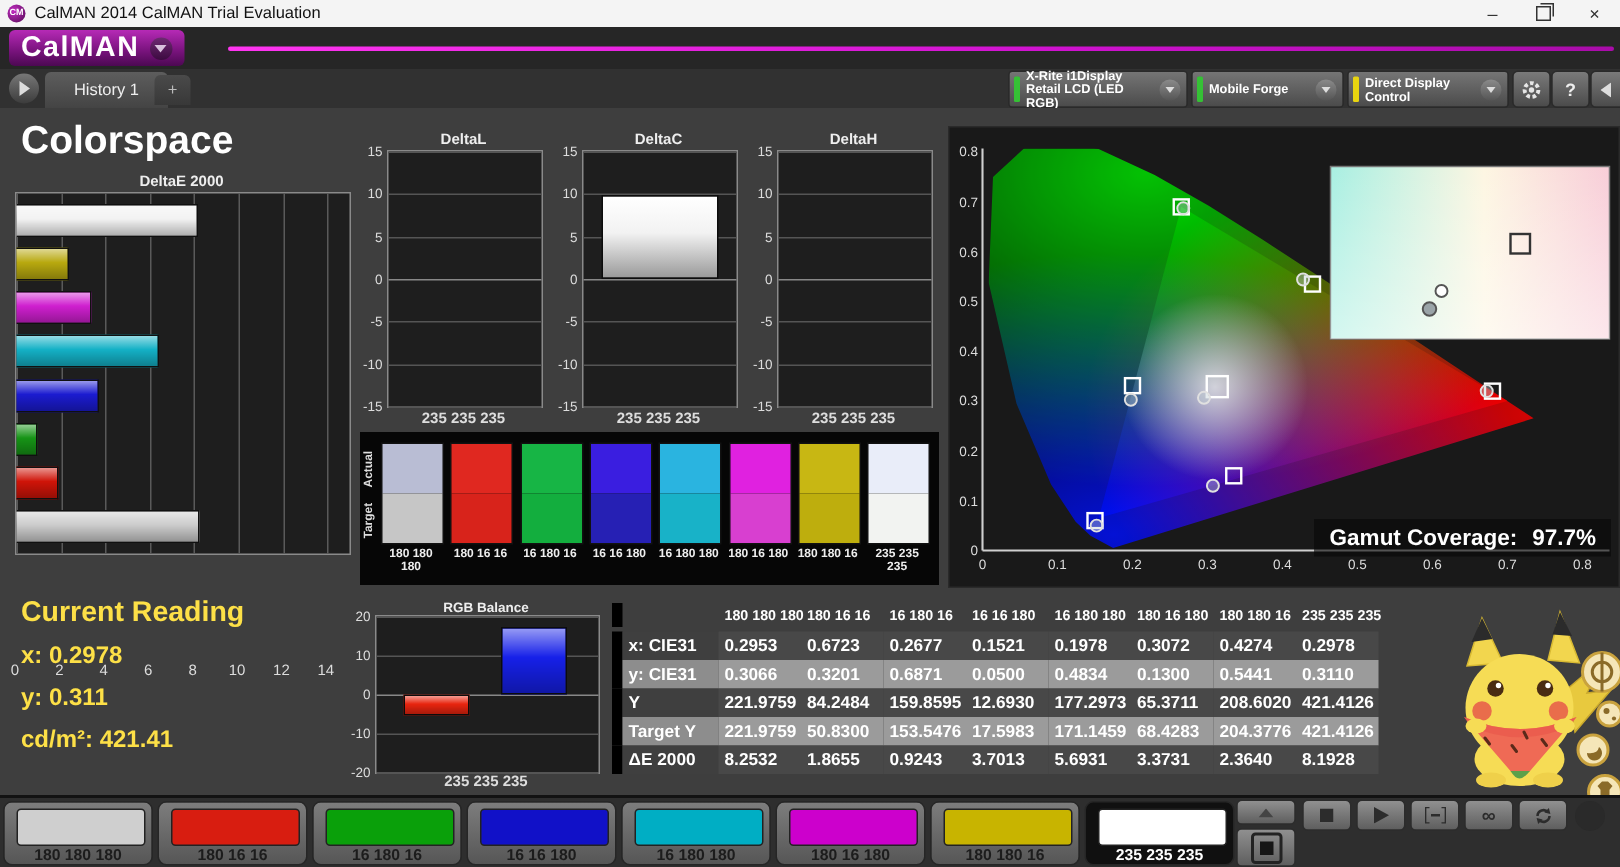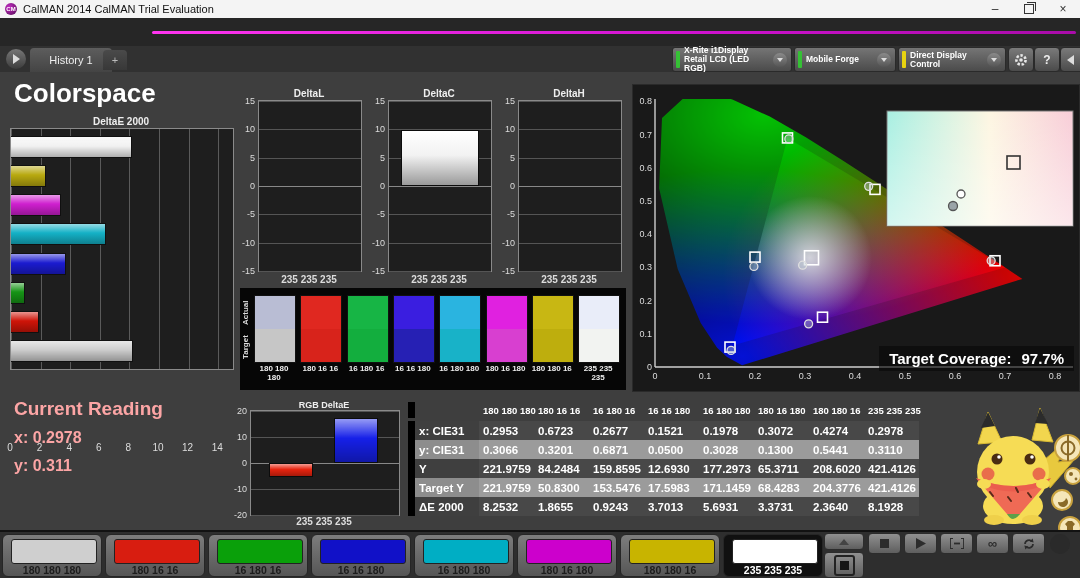--- a/index.html
+++ b/index.html
@@ -65,21 +65,21 @@
   .rot-lbl{position:absolute;left:1px;width:12px;color:#ddd;font-size:8px;writing-mode:vertical-rl;transform:rotate(180deg);text-align:center;font-weight:bold;}
   .swatch-pair{position:absolute;top:7px;width:40px;height:66px;border:1px solid #111;}
   .swatch-pair .half{position:absolute;left:0;width:100%;height:50%;}
   .swatch-lbl{position:absolute;top:76px;width:44px;text-align:center;color:#eee;font-size:8px;line-height:9px;font-weight:bold;}
   
   .cie{position:absolute;left:632px;top:12px;width:446px;height:306px;background:#191919;border:1px solid #2a2a2a;}
   .cie-title{position:absolute;top:1px;width:100%;text-align:center;color:#ddd;font-size:10px;font-weight:bold;}
   .gamut-label{position:absolute;right:5px;bottom:20px;background:rgba(8,8,8,0.62);color:#fff;font-size:15px;font-weight:bold;
     padding:4px 10px;display:flex;gap:10px;}
   
-  .cur-read{position:absolute;left:14px;top:326px;color:#fca5a5;}
+  .cur-read{position:absolute;left:14px;top:326px;color:#fde047;}
   .cur-head{font-size:19px;font-weight:bold;margin-bottom:9px;}
   .cur-line{font-size:16px;font-weight:bold;margin-bottom:10px;}
   
   .rgb-bar{position:absolute;border:1px solid #0c0c0c;box-sizing:border-box;}
   
   .mtable{position:absolute;left:408px;top:330px;display:grid;grid-template-columns:7px 64px repeat(8,55px);
     grid-auto-rows:19px;font-size:11.5px;color:#fff;align-items:stretch;}
   .mt-cell,.mt-label,.mt-head{display:flex;align-items:center;padding-left:4px;font-weight:bold;white-space:nowrap;}
   .mt-head{font-size:9.5px;height:16px;}
   .mt-notch{background:#000;}
@@ -110,20 +110,24 @@
     <div class="win-btns">
       <div class="win-btn">–</div>
       <div class="win-btn">
           <span class="restore-glyph"></span>
         </div>
       <div class="win-btn">×</div>
     </div>
   </div>
 
   <div class="header">
+    <div class="logo">
+      <span class="logo-text">CalMAN</span>
+      <span class="logo-dd"></span>
+    </div>
     <div class="accent-line"></div>
   </div>
 
   <div class="tabrow">
     <div class="nav-circle"></div>
     <div class="tab">History 1</div>
     <div class="tab-add">+</div>
 
     <div class="dd" style="left: 672px; width: 118px; --stripe: #35c135;">
       <span class="stripe"></span>
@@ -418,32 +422,33 @@
           <span class="ytick" style="right: 426px; left: 2px; text-align: right; width: 17px; top: 248.8px;">0.1</span>
           <span class="ytick" style="right: 426px; left: 2px; text-align: right; width: 17px; top: 215.6px;">0.2</span>
           <span class="ytick" style="right: 426px; left: 2px; text-align: right; width: 17px; top: 182.4px;">0.3</span>
           <span class="ytick" style="right: 426px; left: 2px; text-align: right; width: 17px; top: 149.2px;">0.4</span>
           <span class="ytick" style="right: 426px; left: 2px; text-align: right; width: 17px; top: 116px;">0.5</span>
           <span class="ytick" style="right: 426px; left: 2px; text-align: right; width: 17px; top: 82.8px;">0.6</span>
           <span class="ytick" style="right: 426px; left: 2px; text-align: right; width: 17px; top: 49.6px;">0.7</span>
           <span class="ytick" style="right: 426px; left: 2px; text-align: right; width: 17px; top: 16.4px;">0.8</span>
         </div>
       <div class="gamut-label">
-        <span>Target Coverage:</span>
+        <span>Gamut Coverage:</span>
         <span>97.7%</span>
       </div>
     </div>
 
     <div class="cur-read">
       <div class="cur-head">Current Reading</div>
       <div class="cur-line">x: 0.2978</div>
       <div class="cur-line">y: 0.311</div>
-    </div>
-
-    <div class="chart-title" style="left:250px;top:328px;width:148px;font-size:9px;">RGB DeltaE</div>
+      <div class="cur-line">cd/m²: 421.41</div>
+    </div>
+
+    <div class="chart-title" style="left:250px;top:328px;width:148px;font-size:9px;">RGB Balance</div>
     <div class="plot" style="left:250px;top:338px;width:148px;height:104px;">
       <div class="rgb-grid" style="position:absolute;inset:0;">
           <div class="hline" style="top: 0%;"></div>
           <div class="hline" style="top: 25%;"></div>
           <div class="hline zero" style="top: 50%;"></div>
           <div class="hline" style="top: 75%;"></div>
           <div class="hline" style="top: 100%;"></div>
         </div>
       <div class="lch-yticks" id="rgb-yticks" style="left:-22px;">
           <span class="ytick" style="top: 0%;">20</span>
@@ -479,21 +484,21 @@
       <div class="mt-cell mt-dark">0.3072</div>
       <div class="mt-cell mt-dark">0.4274</div>
       <div class="mt-cell mt-dark">0.2978</div>
 
       <div class="mt-notch"></div>
         <div class="mt-label mt-light">y: CIE31</div>
       <div class="mt-cell mt-light">0.3066</div>
       <div class="mt-cell mt-light">0.3201</div>
       <div class="mt-cell mt-light">0.6871</div>
       <div class="mt-cell mt-light">0.0500</div>
-      <div class="mt-cell mt-light">0.3028</div>
+      <div class="mt-cell mt-light">0.4834</div>
       <div class="mt-cell mt-light">0.1300</div>
       <div class="mt-cell mt-light">0.5441</div>
       <div class="mt-cell mt-light">0.3110</div>
 
       <div class="mt-notch"></div>
         <div class="mt-label mt-dark">Y</div>
       <div class="mt-cell mt-dark">221.9759</div>
       <div class="mt-cell mt-dark">84.2484</div>
       <div class="mt-cell mt-dark">159.8595</div>
       <div class="mt-cell mt-dark">12.6930</div>

